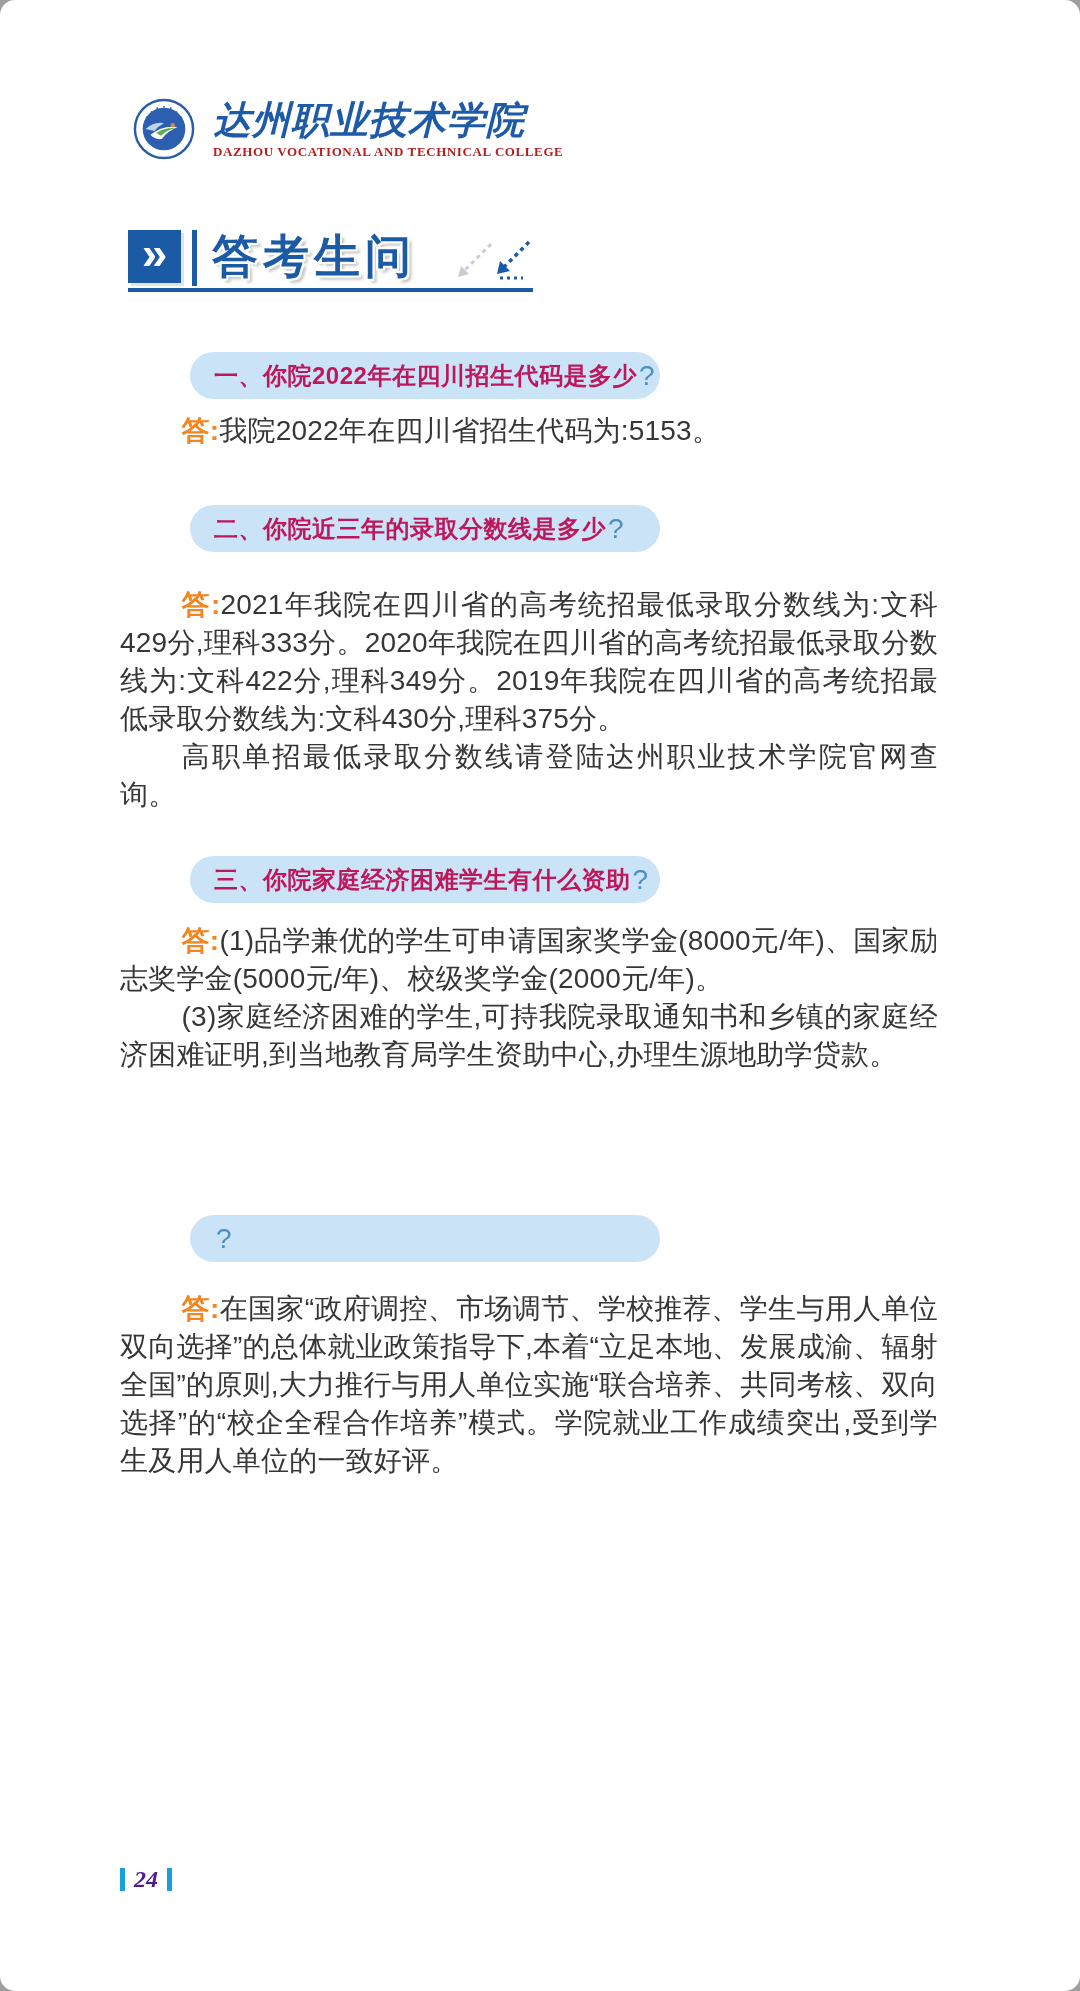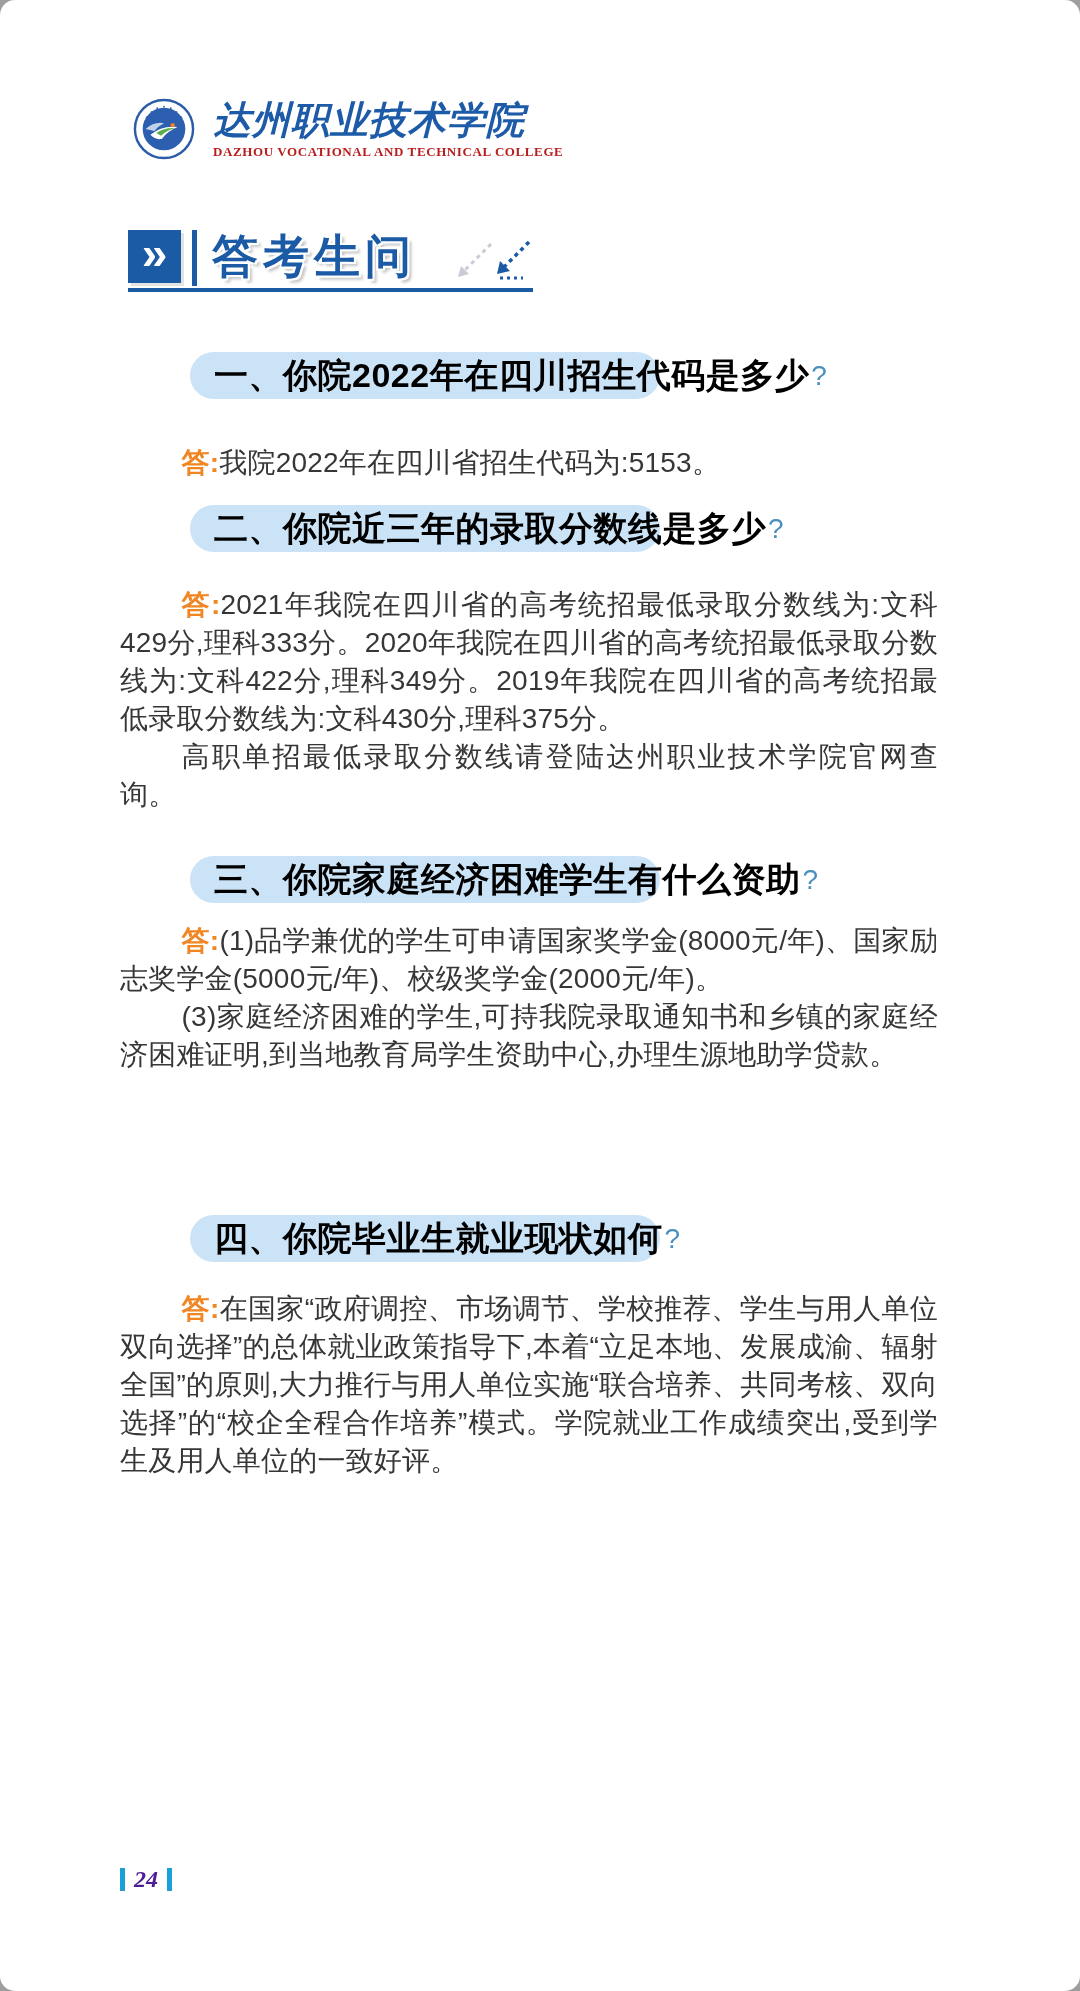--- a/index.html
+++ b/index.html
@@ -43,21 +43,21 @@
   }
   .header-underline{width:405px;height:4px;background:#1b5aa5;margin-top:2px;}
   .arrows-decor{position:absolute;left:325px;top:8px;width:82px;height:52px;}
   
   .qbar{
     position:absolute;left:190px;width:470px;height:47px;
     background:#cbe3f6;border-radius:24px;
     display:flex;align-items:center;padding-left:24px;box-sizing:border-box;
     white-space:nowrap;
   }
-  .q-text{font-size:34px;font-weight:bold;color:#000000;letter-spacing:0.5px;}
+  .q-text{font-size:24px;font-weight:bold;color:#be185d;letter-spacing:0.5px;}
   .q-mark{font-size:28px;font-weight:400;color:#4a8fc0;margin-left:2px;}
   
   .answer{position:absolute;left:120px;width:818px;color:#363636;}
   .answer p{
     margin:0;font-size:28px;line-height:38px;text-align:justify;
     text-indent:2.2em;letter-spacing:0.2px;
   }
   .prefix{color:#f08521;font-weight:bold;}
   
   .page-footer{position:absolute;top:1866px;left:120px;display:flex;align-items:center;gap:9px;}
@@ -111,21 +111,21 @@
       <line x1="76" y1="4" x2="50" y2="30" stroke="#1b5aa5" stroke-width="3.5" stroke-dasharray="4 4"></line>
       <path d="M44 36 L57 33 L47 23 Z" fill="#1b5aa5"></path>
       <line x1="47" y1="40" x2="70" y2="40" stroke="#1b5aa5" stroke-width="3" stroke-dasharray="3 4"></line>
     </svg>
   </div>
 
   <div class="qbar" style="top:352px">
     <span class="q-text">一、你院2022年在四川招生代码是多少</span>
       <span class="q-mark">?</span>
   </div>
-  <div class="answer" style="top:444px">
+  <div class="answer" style="top:412px">
     <p><span class="prefix">答:</span><span>我院2022年在四川省招生代码为:5153。</span></p>
   </div>
 
   <div class="qbar" style="top:505px">
     <span class="q-text">二、你院近三年的录取分数线是多少</span>
       <span class="q-mark">?</span>
   </div>
   <div class="answer" style="top:586px">
     <p><span class="prefix">答:</span><span>2021年我院在四川省的高考统招最低录取分数线为:文科429分,理科333分。2020年我院在四川省的高考统招最低录取分数线为:文科422分,理科349分。2019年我院在四川省的高考统招最低录取分数线为:文科430分,理科375分。</span></p>
     <p><span class="prefix"></span><span>高职单招最低录取分数线请登陆达州职业技术学院官网查询。</span></p>
@@ -134,21 +134,20 @@
   <div class="qbar" style="top:856px">
     <span class="q-text">三、你院家庭经济困难学生有什么资助</span>
       <span class="q-mark">?</span>
   </div>
   <div class="answer" style="top:922px">
     <p><span class="prefix">答:</span><span>(1)品学兼优的学生可申请国家奖学金(8000元/年)、国家励志奖学金(5000元/年)、校级奖学金(2000元/年)。</span></p>
     <p><span class="prefix"></span><span>(3)家庭经济困难的学生,可持我院录取通知书和乡镇的家庭经济困难证明,到当地教育局学生资助中心,办理生源地助学贷款。</span></p>
   </div>
 
   <div class="qbar" style="top:1215px">
-    <span class="q-text">四、你院毕业生就业现状如何</span>
       <span class="q-mark">?</span>
   </div>
   <div class="answer" style="top:1290px">
     <p><span class="prefix">答:</span><span>在国家“政府调控、市场调节、学校推荐、学生与用人单位双向选择”的总体就业政策指导下,本着“立足本地、发展成渝、辐射全国”的原则,大力推行与用人单位实施“联合培养、共同考核、双向选择”的“校企全程合作培养”模式。学院就业工作成绩突出,受到学生及用人单位的一致好评。</span></p>
   </div>
 
   <div class="page-footer">
     <div class="pf-bar"></div>
     <div class="pf-num">24</div>
     <div class="pf-bar"></div>

